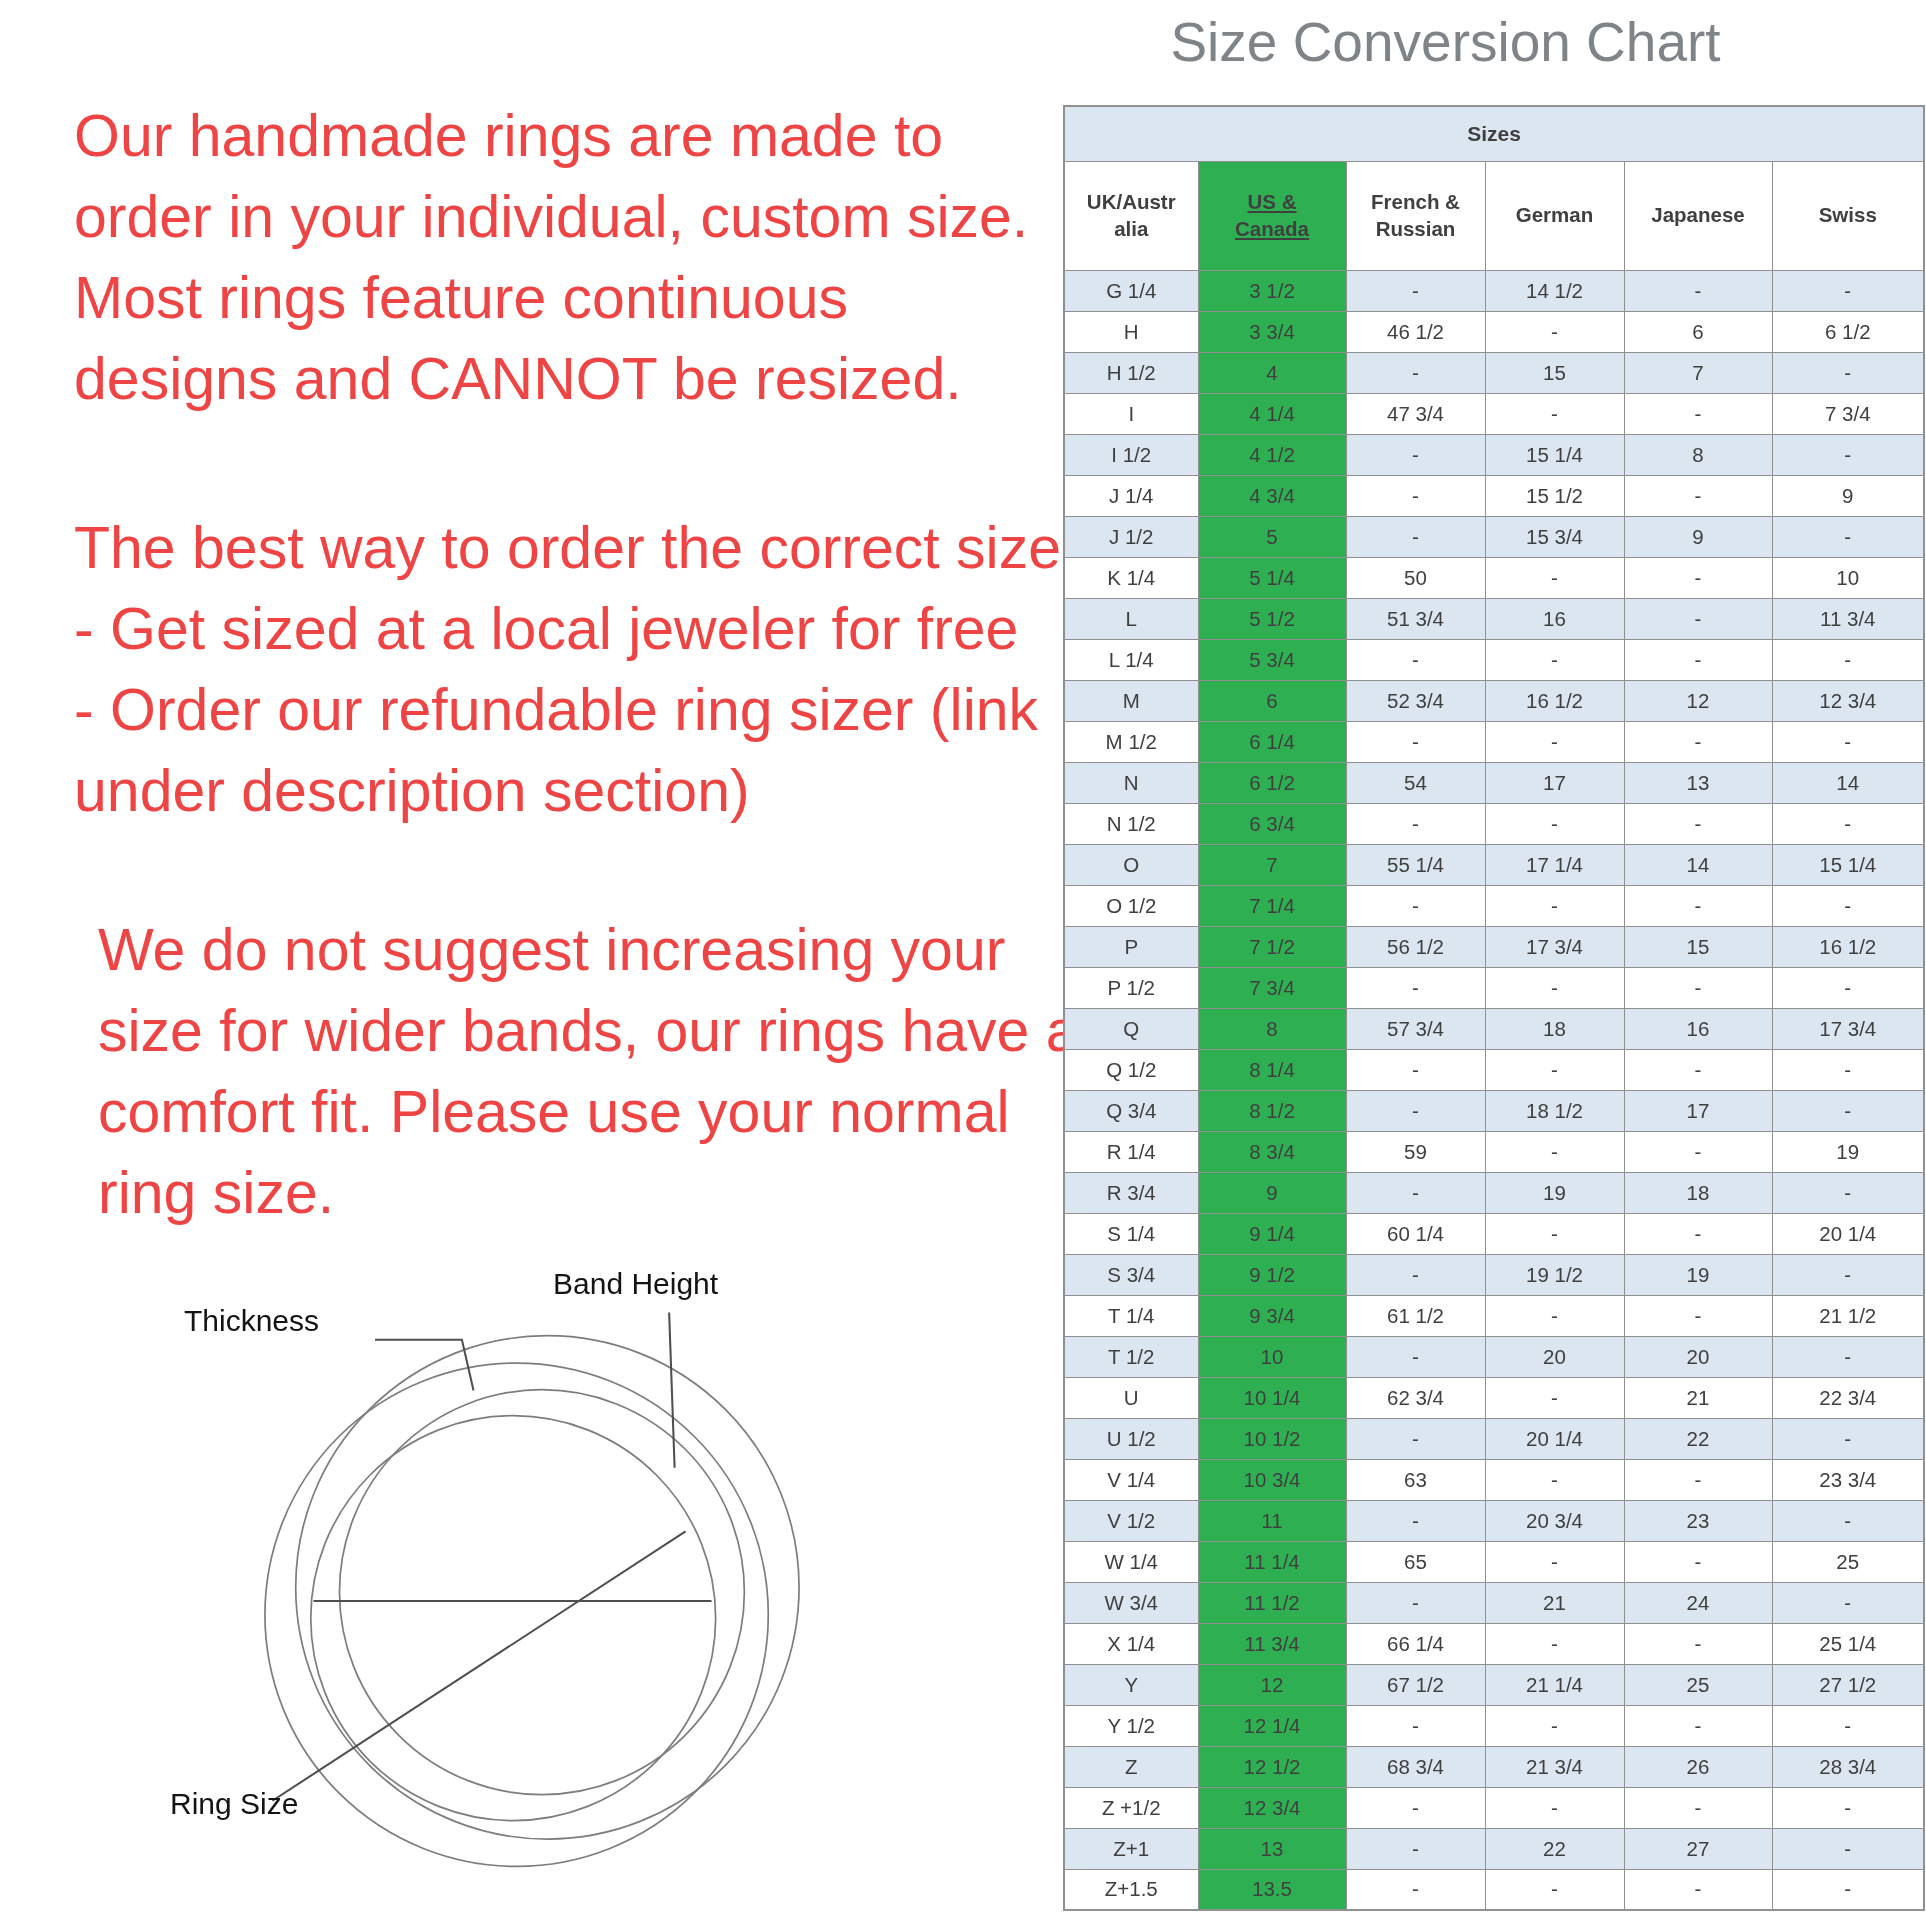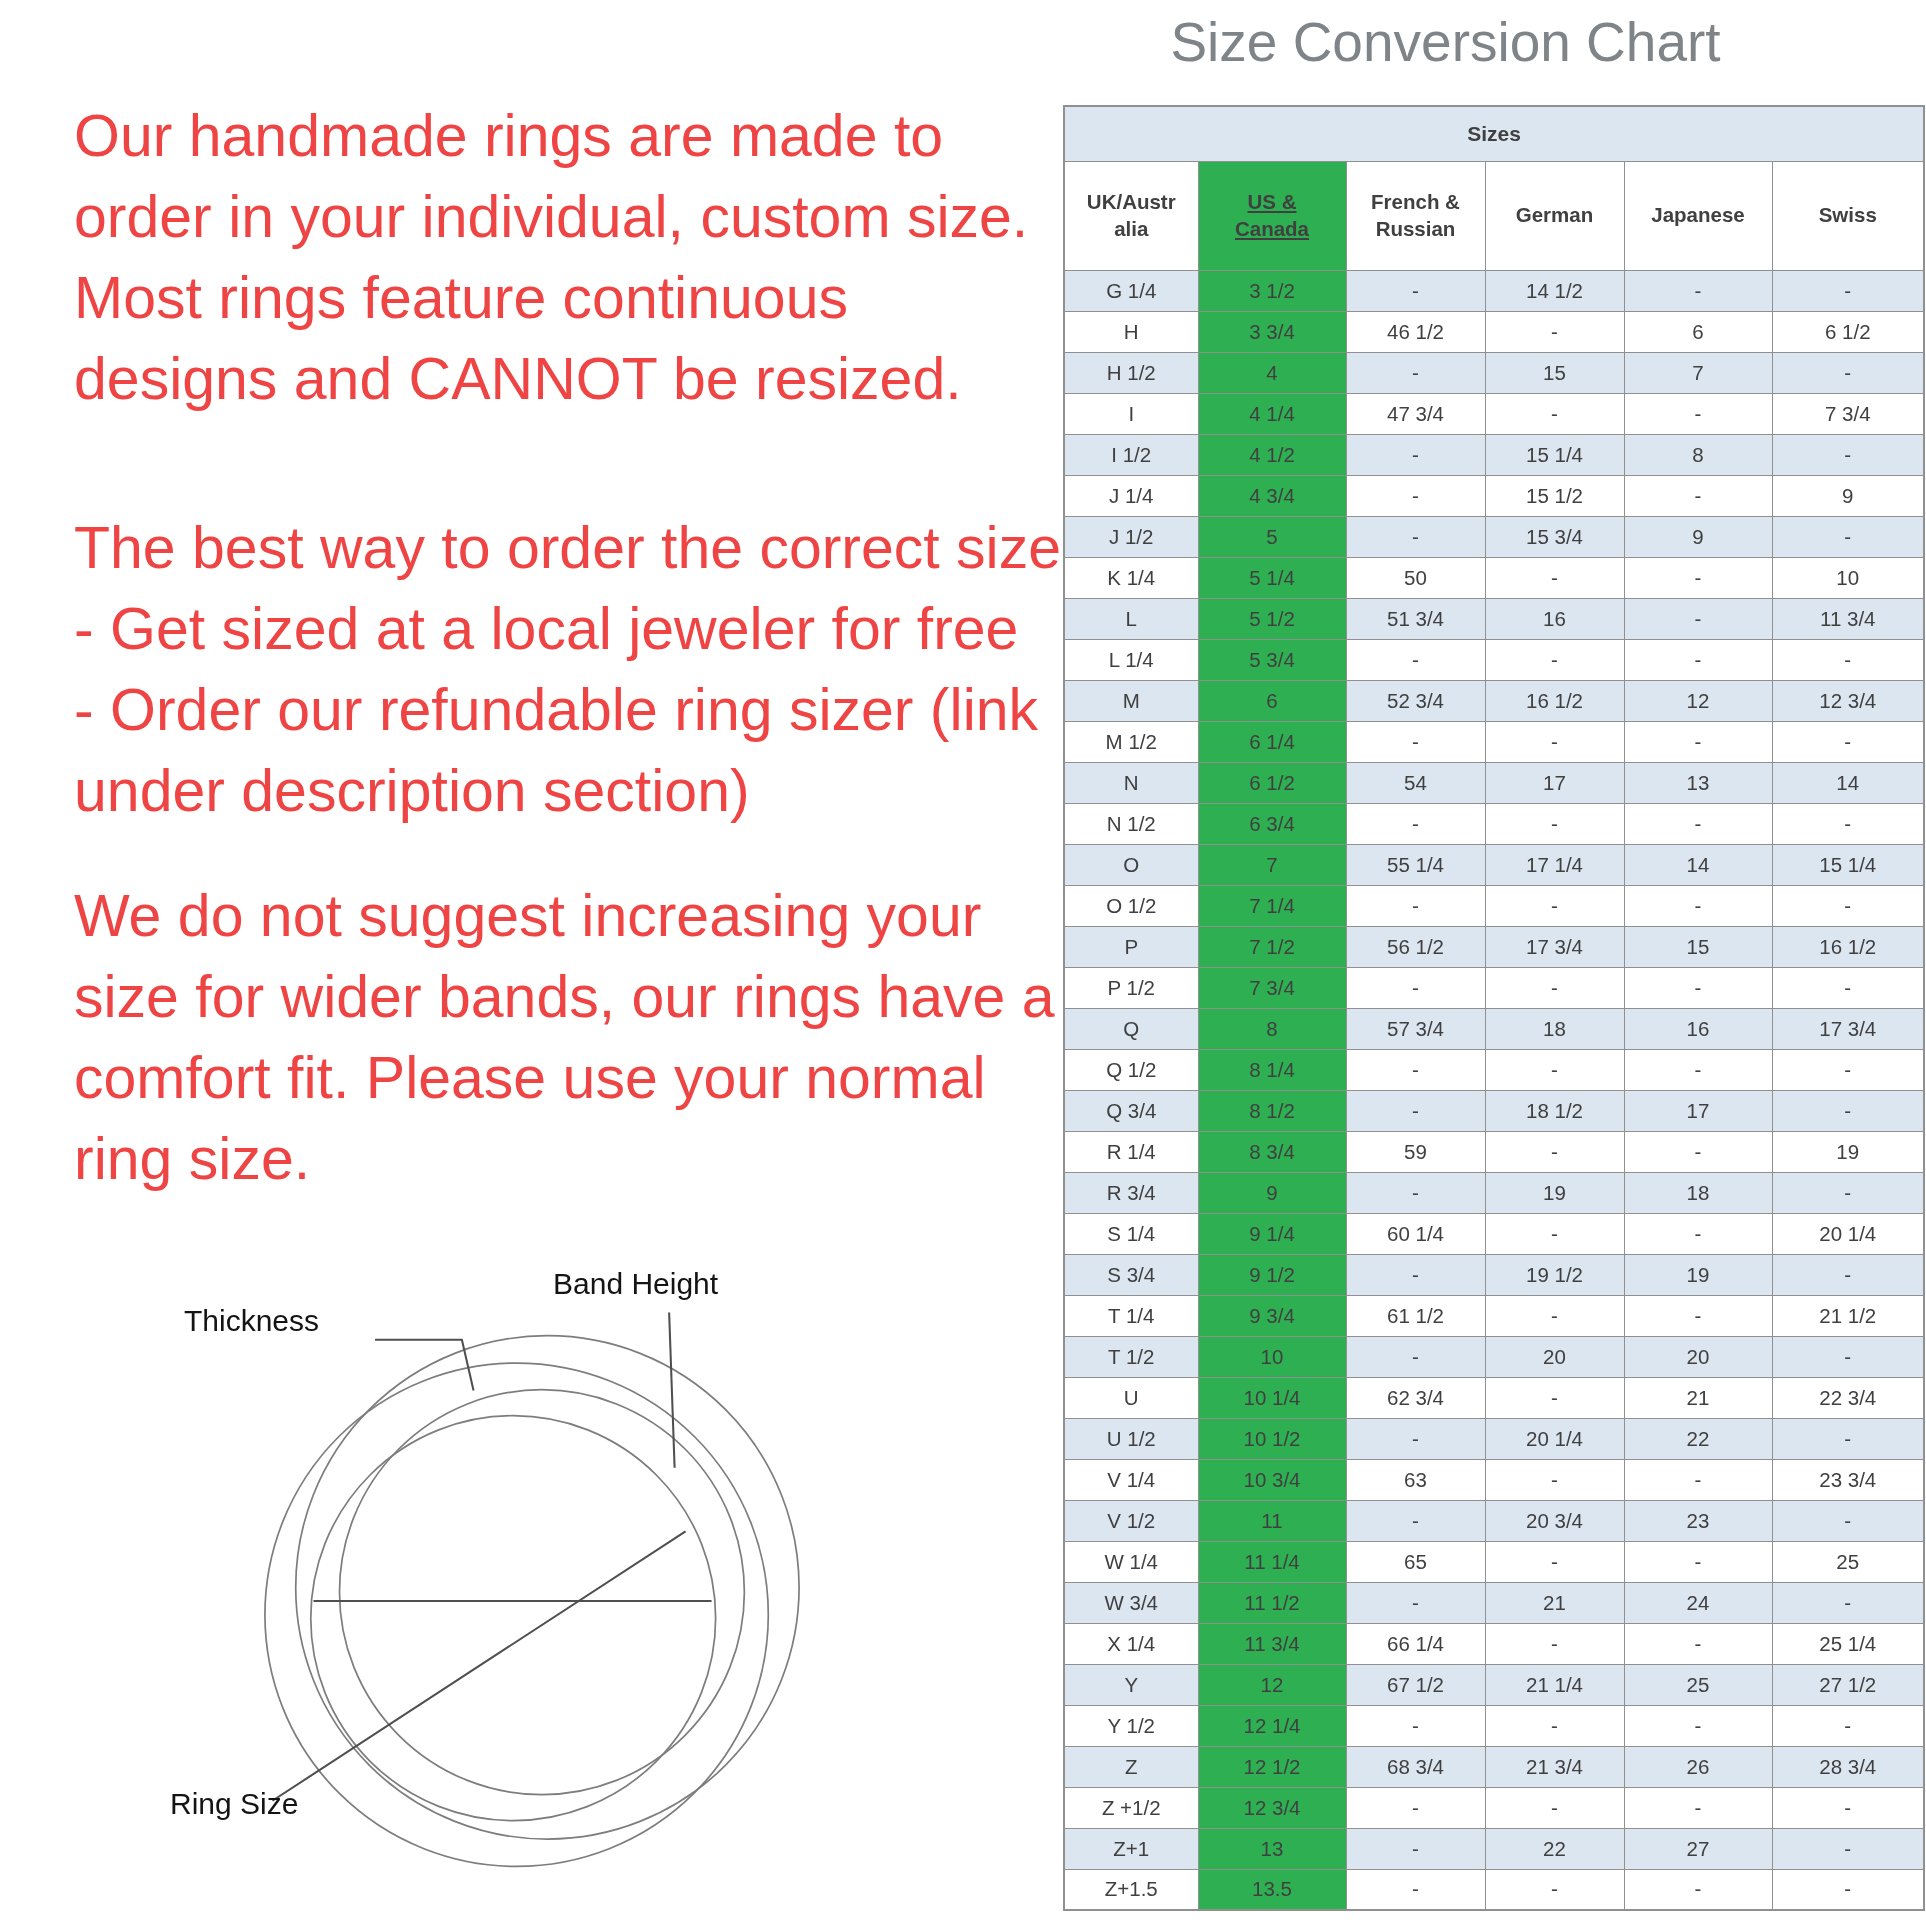--- a/index.html
+++ b/index.html
@@ -9,21 +9,21 @@
 
   
   .intro-par {
     position:absolute; left:74px; width:1108px;
     font-family:Liberation Sans, sans-serif;
     font-size:59px; line-height:81px; color:#ef4444;
     white-space:pre-line;
   }
   #p1 { top:96px; }
   #p2 { top:508px; }
-  #p3 { top:876px; }
+  #p3 { top:910px;margin-left:24px; }
 
   
   .diagram { position:absolute; left:96px; top:1259px; width:766px; height:667px; }
   .diagram svg { position:absolute; left:0; top:0; }
   .diag-label {
     position:absolute; font-family:"Liberation Sans", sans-serif;
     font-size:30px; color:#141414;
   }
   .lbl-thickness  { left:88px; top:45px; }
   .lbl-bandheight { left:457px; top:8.2px; }

